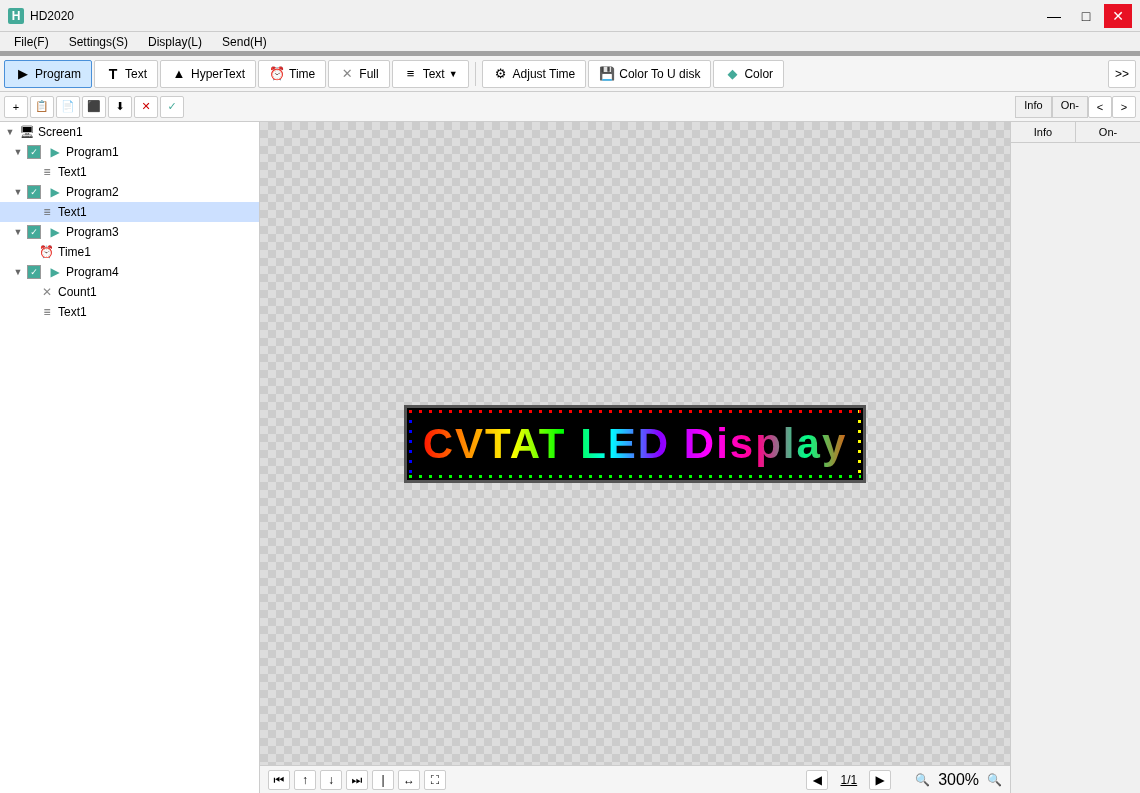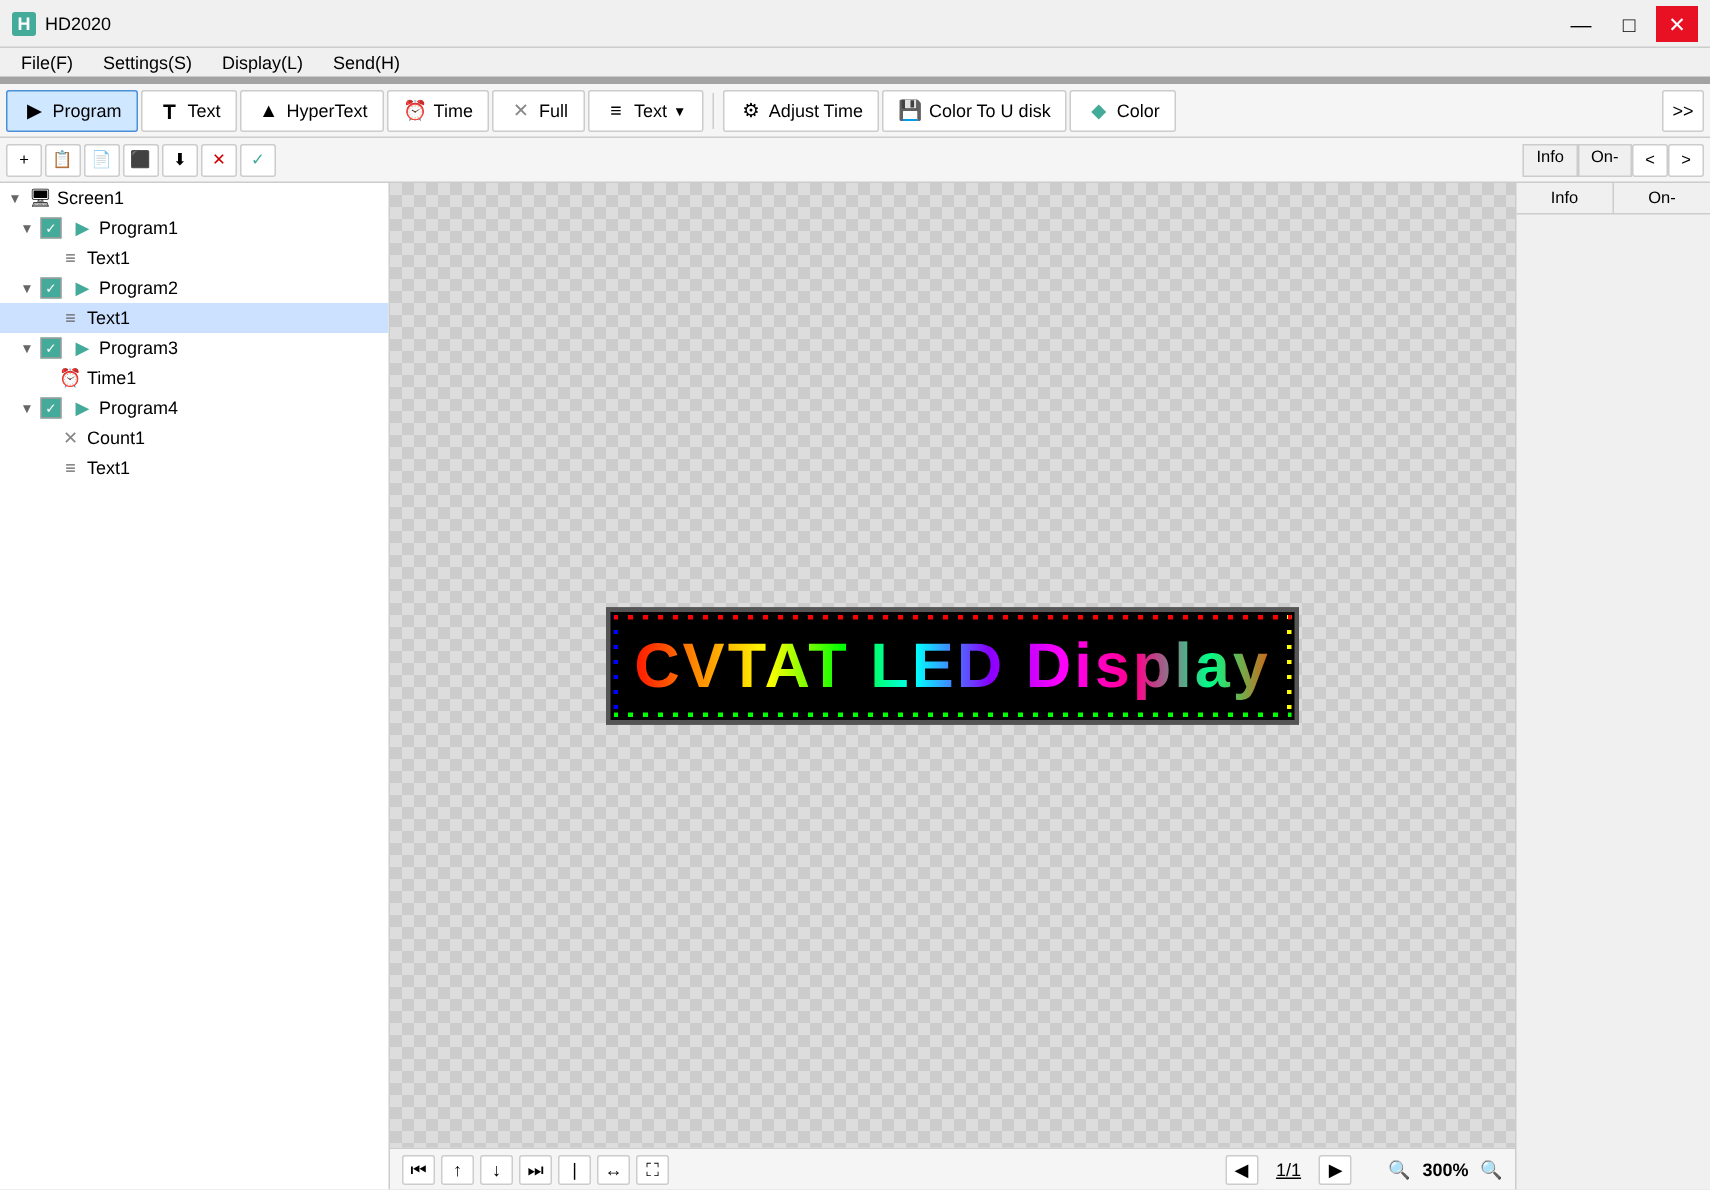--- a/index.html
+++ b/index.html
@@ -156,21 +156,21 @@
       background: #f5f5f5;
       height: 28px;
       border-top: 1px solid #ccc;
       display: flex;
       align-items: center;
       padding: 0 8px;
       gap: 4px;
     }
     .canvas-btn { width: 22px; height: 20px; border: 1px solid #ccc; background: #fff; cursor: pointer; display: flex; align-items: center; justify-content: center; font-size: 12px; border-radius: 2px; }
     .page-info { font-size: 12px; padding: 0 8px; text-decoration: underline; }
-    .zoom-info { font-size: 12px; padding: 0 4px; font-weight: bold; }
+    .zoom-info { font-size: 16px; padding: 0 4px; }
 
     
     .right-panel {
       width: 130px;
       background: #f0f0f0;
       border-left: 1px solid #ccc;
       display: flex;
       flex-direction: column;
     }
     .right-tabs { display: flex; border-bottom: 1px solid #ccc; }

